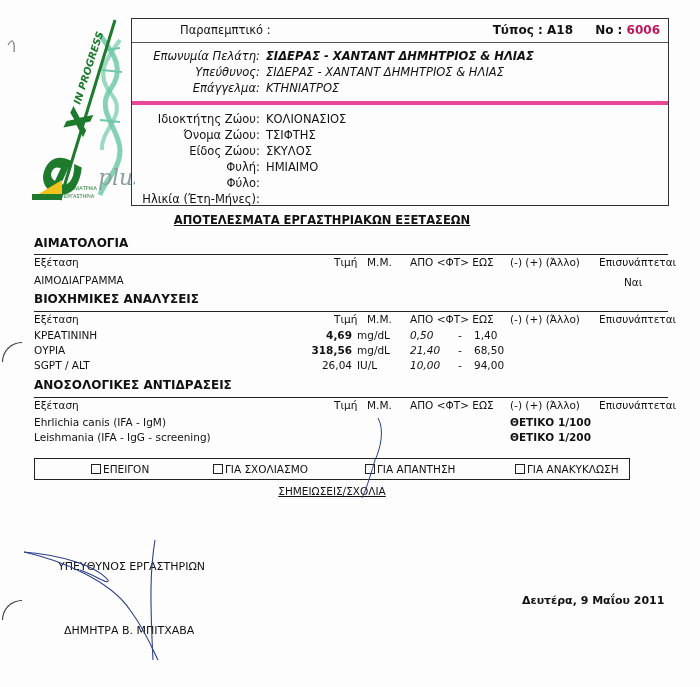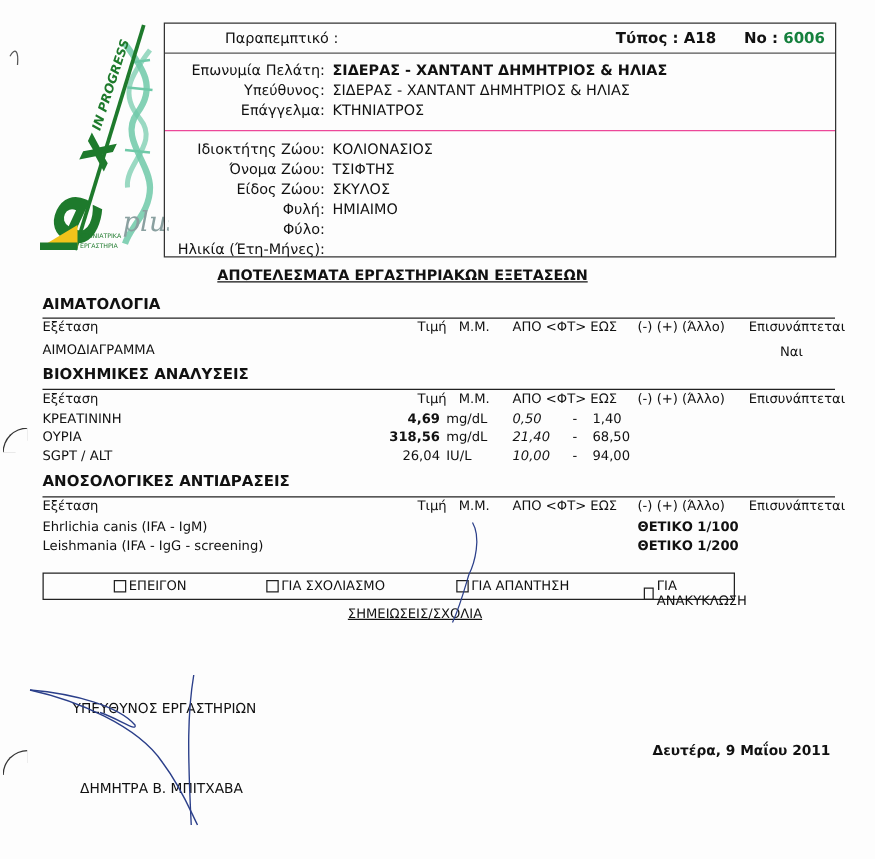--- a/index.html
+++ b/index.html
@@ -3,33 +3,33 @@
 <meta charset="utf-8">
 <style>
   * { box-sizing: border-box; margin: 0; padding: 0; }
   html, body { width: 700px; height: 687px; background: #fdfdfd; overflow: hidden; }
   body { position: relative; font-family: "DejaVu Sans", sans-serif; color: #111; font-size: 11px; }
 
   .logo { position: absolute; left: 20px; top: 10px; width: 115px; height: 195px; }
 
   .hdr-box { position: absolute; left: 131px; top: 18px; width: 538px; height: 188px; border: 1px solid #333; }
   .hdr-row1 { height: 24px; border-bottom: 1px solid #555; position: relative; }
-  .hdr-sec2 { height: 62px; border-bottom: 1px solid #ec4899; position: relative; padding-top: 5px; }
+  .hdr-sec2 { height: 62px; border-bottom: 4px solid #ec4899; position: relative; padding-top: 5px; font-style: italic; }
   .hdr-sec3 { position: relative; padding-top: 6px; }
 
   .kv { position: relative; height: 16px; line-height: 16px; font-size: 11.5px; }
   .kv .k { position: absolute; right: 412px; text-align: right; white-space: nowrap; }
   .kv .c { position: absolute; left: 124px; }
   .kv .v { position: absolute; left: 134px; white-space: nowrap; }
   .kv .v.bold { font-weight: bold; }
 
   .ref-label { position: absolute; left: 48px; top: 4px; font-size: 11.5px; }
   .type-label { position: absolute; right: 95px; top: 4px; font-weight: bold; font-size: 12px; }
   .no-label { position: absolute; right: 8px; top: 4px; font-weight: bold; font-size: 12px; }
-  .no-value { color: #15803d; }
+  .no-value { color: #be185d; }
 
   .title { position: absolute; left: 0; width: 644px; top: 213px; text-align: center; font-weight: bold; font-size: 11.5px; text-decoration: underline; }
 
   .section-title { position: absolute; left: 34px; font-weight: bold; font-size: 12px; }
   .colhdr { position: absolute; left: 34px; width: 634px; height: 16px; border-top: 1.5px solid #222; font-size: 10.5px; line-height: 15px; }
   .colhdr span, .row span { position: absolute; white-space: nowrap; }
   .row { position: absolute; left: 34px; width: 634px; height: 15px; font-size: 10.5px; line-height: 15px; }
 
   .c-name { left: 0; }
   .c-val { right: 316px; }
@@ -40,21 +40,21 @@
   .c-to { left: 440px; }
   .c-res { left: 476px; text-align: right; }
   .c-res.b { font-weight: bold; }
   .hc-val { left: 300px; }
   .hc-unit { left: 333px; }
   .hc-range { left: 376px; }
   .hc-res { left: 476px; }
   .hc-att { left: 565px; }
   .r-att { left: 590px; }
 
-  .check-box { position: absolute; left: 34px; top: 458px; width: 554px; height: 22px; border: 1px solid #222; }
+  .check-box { position: absolute; left: 34px; top: 458px; width: 596px; height: 22px; border: 1px solid #222; }
   .chk { position: absolute; top: 4px; font-size: 10.5px; display: flex; align-items: center; gap: 2px; }
   .chk .sq { width: 10px; height: 10px; border: 1px solid #222; display: inline-block; }
 
   .notes { position: absolute; left: 0; width: 624px; top: 485px; text-align: center; font-size: 10.5px; text-decoration: underline; margin-left: 20px; }
 
   .sig-title { position: absolute; left: 58px; top: 560px; font-size: 11px; }
   .sig-name { position: absolute; left: 64px; top: 624px; font-size: 11px; }
   .date { position: absolute; left: 522px; top: 594px; font-size: 11px; font-weight: bold; }
   .pen { position: absolute; left: 0; top: 0; width: 700px; height: 687px; pointer-events: none; }
   .punch { position: absolute; border: 1.5px solid #333; border-right: none; border-bottom: none; width: 20px; height: 20px; border-radius: 20px 0 0 0; }

